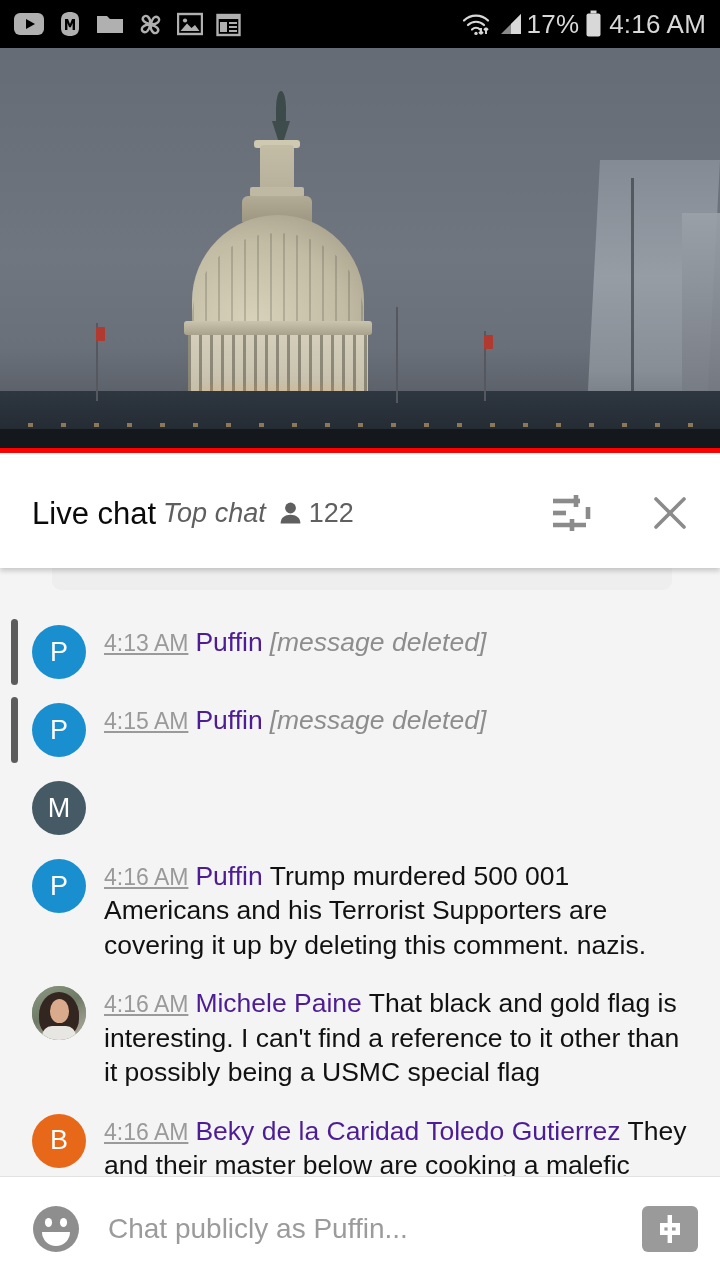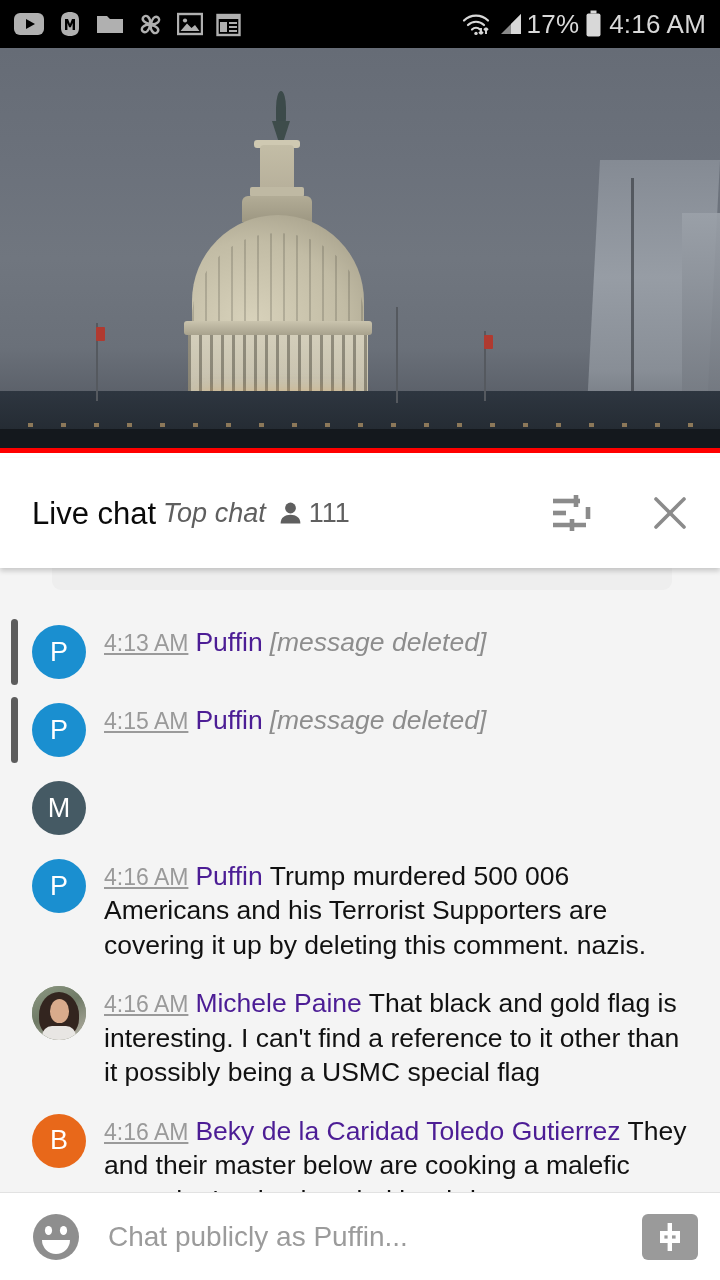--- a/index.html
+++ b/index.html
@@ -231,21 +231,21 @@
     padding-top: 2px;
   }
   .ts { color: #9a9a9a; font-size: 23px; margin-right: 7px; text-decoration: underline; }
   .author { color: #4c1d95; font-weight: normal; margin-right: 7px; }
   .deleted-text { color: #8d8d8d; font-style: italic; }
   .body-text { color: #111111; }
 
   
   .input-bar {
     position: absolute; bottom: 0; left: 0;
-    width: 720px; height: 88px;
+    width: 720px; height: 104px;
     background: #ffffff;
     border-top: 1px solid #e2e2e2;
     display: flex; align-items: center;
     padding: 0 22px 0 30px;
   }
   .emoji-btn { flex: 0 0 auto; width: 52px; height: 52px; cursor: pointer; }
   .chat-input {
     flex: 1 1 auto; border: none; outline: none; background: transparent;
     font-family: "Liberation Sans", sans-serif;
     font-size: 28px; color: #2b2b2b; padding-left: 26px;
@@ -360,21 +360,21 @@
   <div class="chat-header">
     <div class="chat-title-block">
       <div class="chat-title">Live chat</div>
       <div class="chat-sub">
         <span class="chat-sub-label">Top chat</span>
         <span class="viewer-box">
           <svg width="23" height="24" viewBox="0 0 23 24">
             <circle cx="11.5" cy="7" r="5.4" fill="#5f5f5f"></circle>
             <path d="M1.6 22.5 C1.6 16.6 6 13.8 11.5 13.8 C17 13.8 21.4 16.6 21.4 22.5 Z" fill="#5f5f5f"></path>
           </svg>
-          <span class="viewer-count">111</span>
+          <span class="viewer-count">122</span>
         </span>
       </div>
     </div>
     <div class="header-actions">
       <button class="hdr-btn">
         <svg width="44" height="42" viewBox="0 0 44 42">
           <g stroke="#8b8b8b" stroke-width="4.6" stroke-linecap="butt">
             <path d="M3 9 H30"></path>
               <path d="M3 21 H16"></path>
               <path d="M3 33 H36"></path>
@@ -416,21 +416,21 @@
         </div>
         <div class="msg">
           <div class="avatar" style="background: rgb(69, 90, 100);">
             <span>M</span>
           </div>
         </div>
         <div class="msg">
           <div class="avatar" style="background: rgb(26, 143, 208);">
             <span>P</span>
           </div>
-          <div class="msg-body"><span class="ts">4:16 AM</span><span class="author">Puffin</span><span class="body-text">Trump murdered 500 006 Americans and his Terrorist Supporters are covering it up by deleting this comment. nazis.</span></div>
+          <div class="msg-body"><span class="ts">4:16 AM</span><span class="author">Puffin</span><span class="body-text">Trump murdered 500 001 Americans and his Terrorist Supporters are covering it up by deleting this comment. nazis.</span></div>
         </div>
         <div class="msg">
           <div class="avatar photo">
             <div class="ph-bg"></div>
             <div class="ph-hair"></div>
             <div class="ph-face"></div>
             <div class="ph-body"></div>
           </div>
           <div class="msg-body"><span class="ts">4:16 AM</span><span class="author">Michele Paine</span><span class="body-text">That black and gold flag is interesting. I can't find a reference to it other than it possibly being a USMC special flag</span></div>
         </div>

